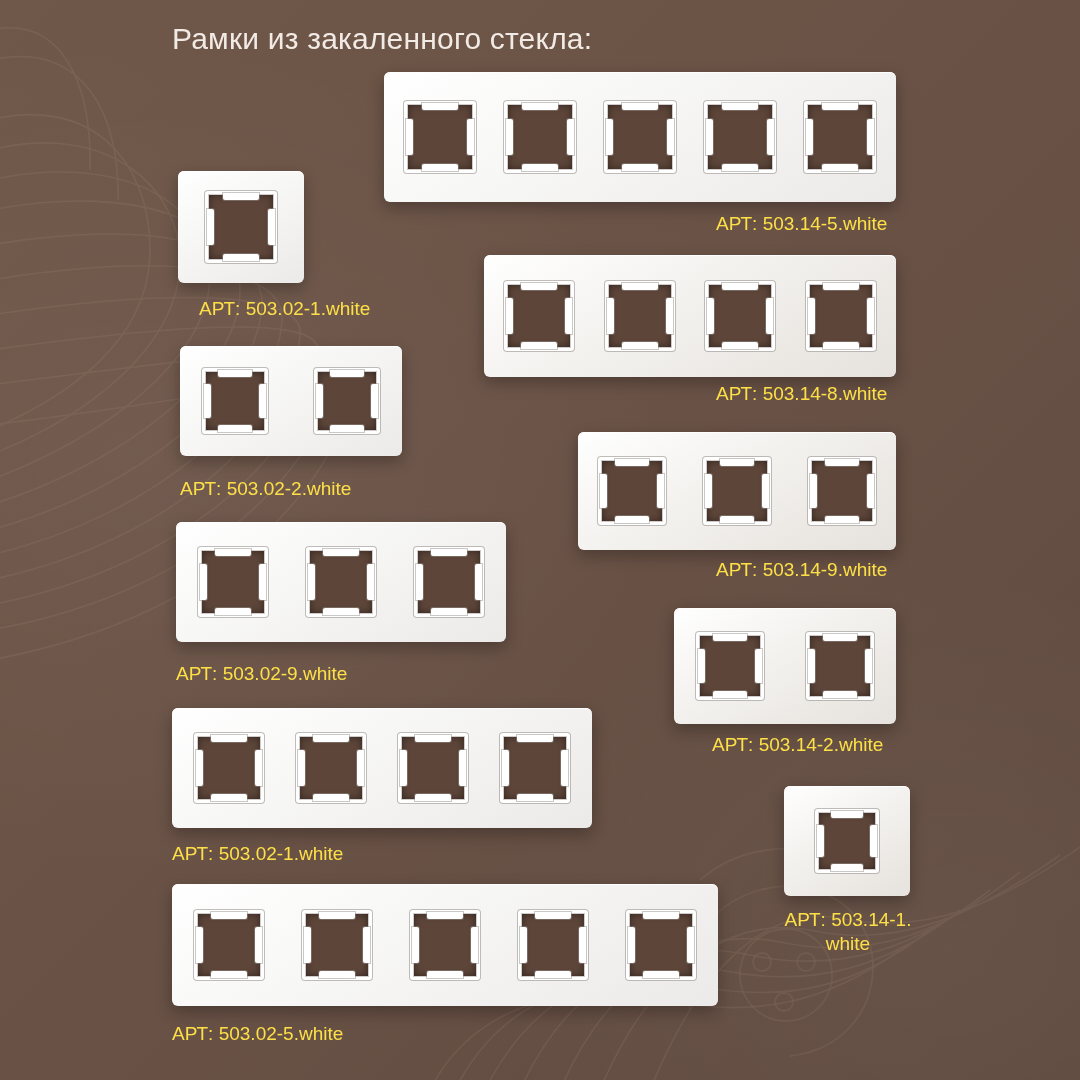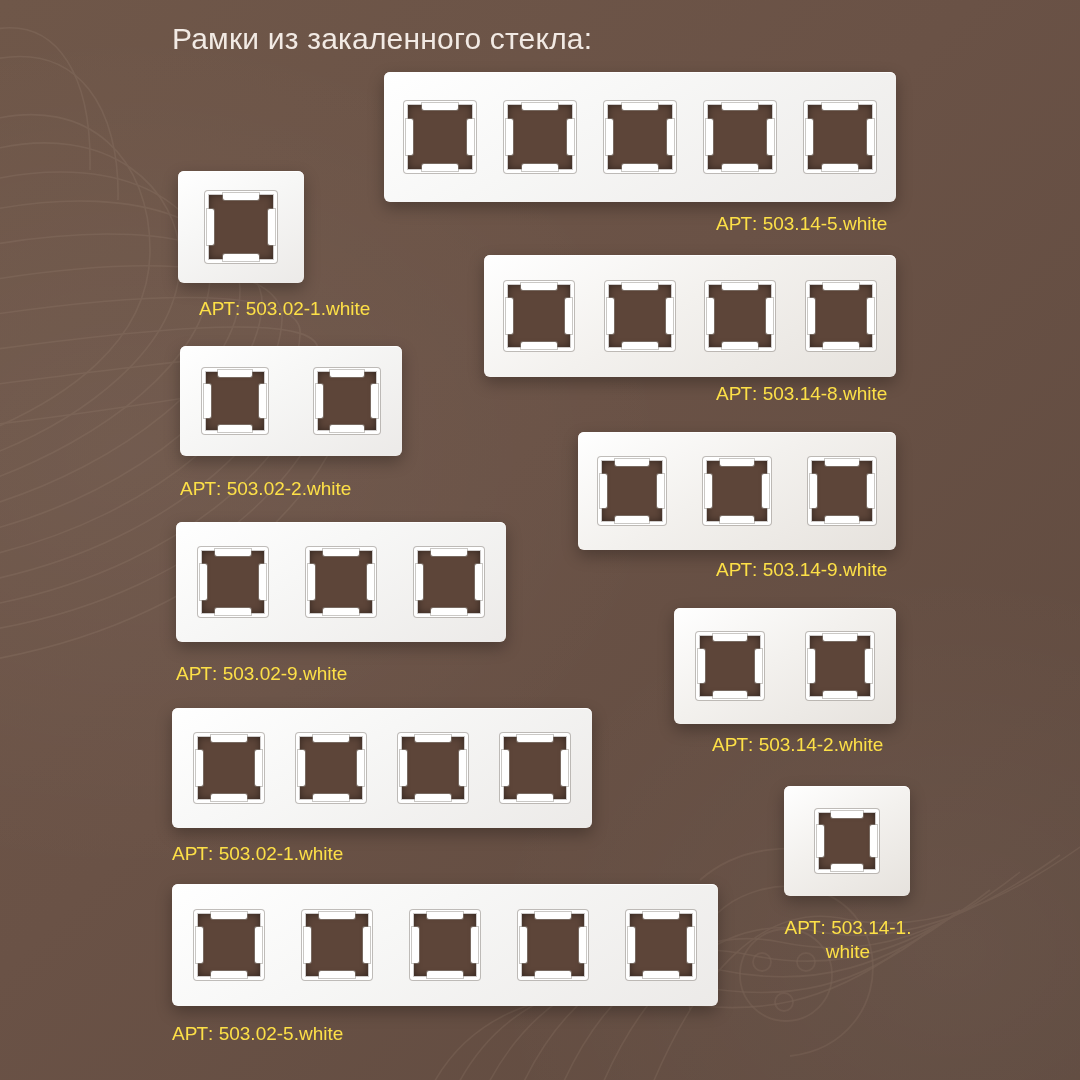--- a/index.html
+++ b/index.html
@@ -71,21 +71,21 @@
   .tab-l{left:-1px;border-radius:0 2px 2px 0;}
   .tab-r{right:-1px;border-radius:2px 0 0 2px;}
 
   .caption{
     position:absolute;
     color:#fde047;
     font-size:19px;
     white-space:pre-line;
     line-height:1.25;
   }
-  .caption.center{text-align:center;margin-top:8px;}
+  .caption.center{text-align:center;}
 </style>
 </head>
 <body>
 
 <div class="bg-texture"></div>
 
 <svg class="bg-svg" width="1080" height="1080" viewBox="0 0 1080 1080">
   <g fill="none" stroke="#8a7364" stroke-width="1.6" opacity="0.75">
     <path d="M-10,120 C90,95 150,160 150,250 C150,345 60,400 -10,430"></path>
     <path d="M-10,150 C110,120 180,190 180,260 C180,350 80,420 -10,455"></path>

